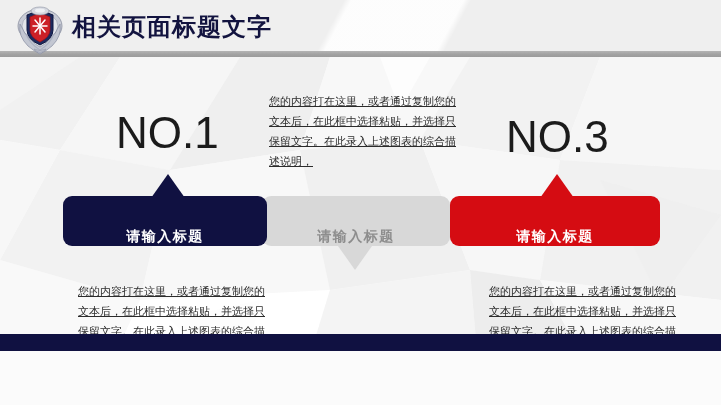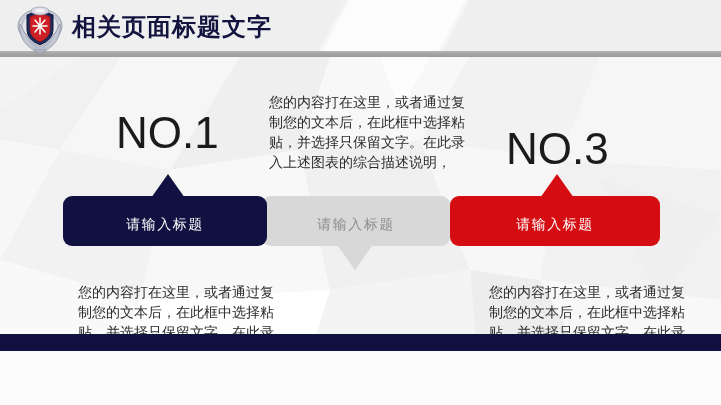--- a/index.html
+++ b/index.html
@@ -41,23 +41,23 @@
   
   .footer-band{
     position:absolute;left:0;bottom:0;width:721px;height:17px;
     background:#101141;z-index:5;
   }
 
   
   .bar{position:absolute;left:63px;top:196px;width:597px;height:50px;z-index:4;}
   .seg{position:absolute;top:0;height:50px;}
   .seg-label{
-    position:absolute;left:0;top:4px;width:100%;height:50px;
+    position:absolute;left:0;top:16px;width:100%;height:50px;
     display:flex;align-items:center;justify-content:center;
-    font-size:14px;font-weight:normal;letter-spacing:1.5px;
+    font-size:14px;font-weight:bold;letter-spacing:1.5px;
     font-family:"DejaVu Sans","Liberation Sans",sans-serif;
   }
   .seg-navy{left:0;width:204px;background:#101141;border-radius:9px;}
   .seg-navy .seg-label{color:#ffffff;}
   .seg-gray{left:199px;width:188px;background:#d8d8d8;border-radius:9px;}
   .seg-gray .seg-label{color:#8d8d8d;}
   .seg-red{left:387px;width:210px;background:#d50c12;border-radius:9px;}
   .seg-red .seg-label{color:#ffffff;}
 
   
@@ -80,29 +80,30 @@
 
   
   .no-label{
     position:absolute;z-index:4;
     font-size:44px;color:#1b1b1b;font-weight:400;
     letter-spacing:0px;line-height:50px;white-space:nowrap;
     font-family:"Liberation Sans","DejaVu Sans",sans-serif;
     margin-left:8px;
   }
   .no1{left:108px;top:108px;}
-  .no3{left:498px;top:124px;}
+  .no3{left:498px;top:112px;}
   .no2{left:300px;top:292px;}
 
   
   .desc{
     position:absolute;z-index:4;width:196px;
-    font-size:14px;line-height:20px;color:#2c2c2c;
+    font-size:11px;line-height:20px;color:#2c2c2c;
     font-family:"DejaVu Sans","Liberation Sans",sans-serif;
     text-align:left;
+    text-decoration:underline;
   }
   .desc-top{left:269px;top:92px;}
   .desc-bl{left:78px;top:282px;}
   .desc-br{left:489px;top:282px;}
 </style>
 </head>
 <body>
 
 <div id="slide">
 

